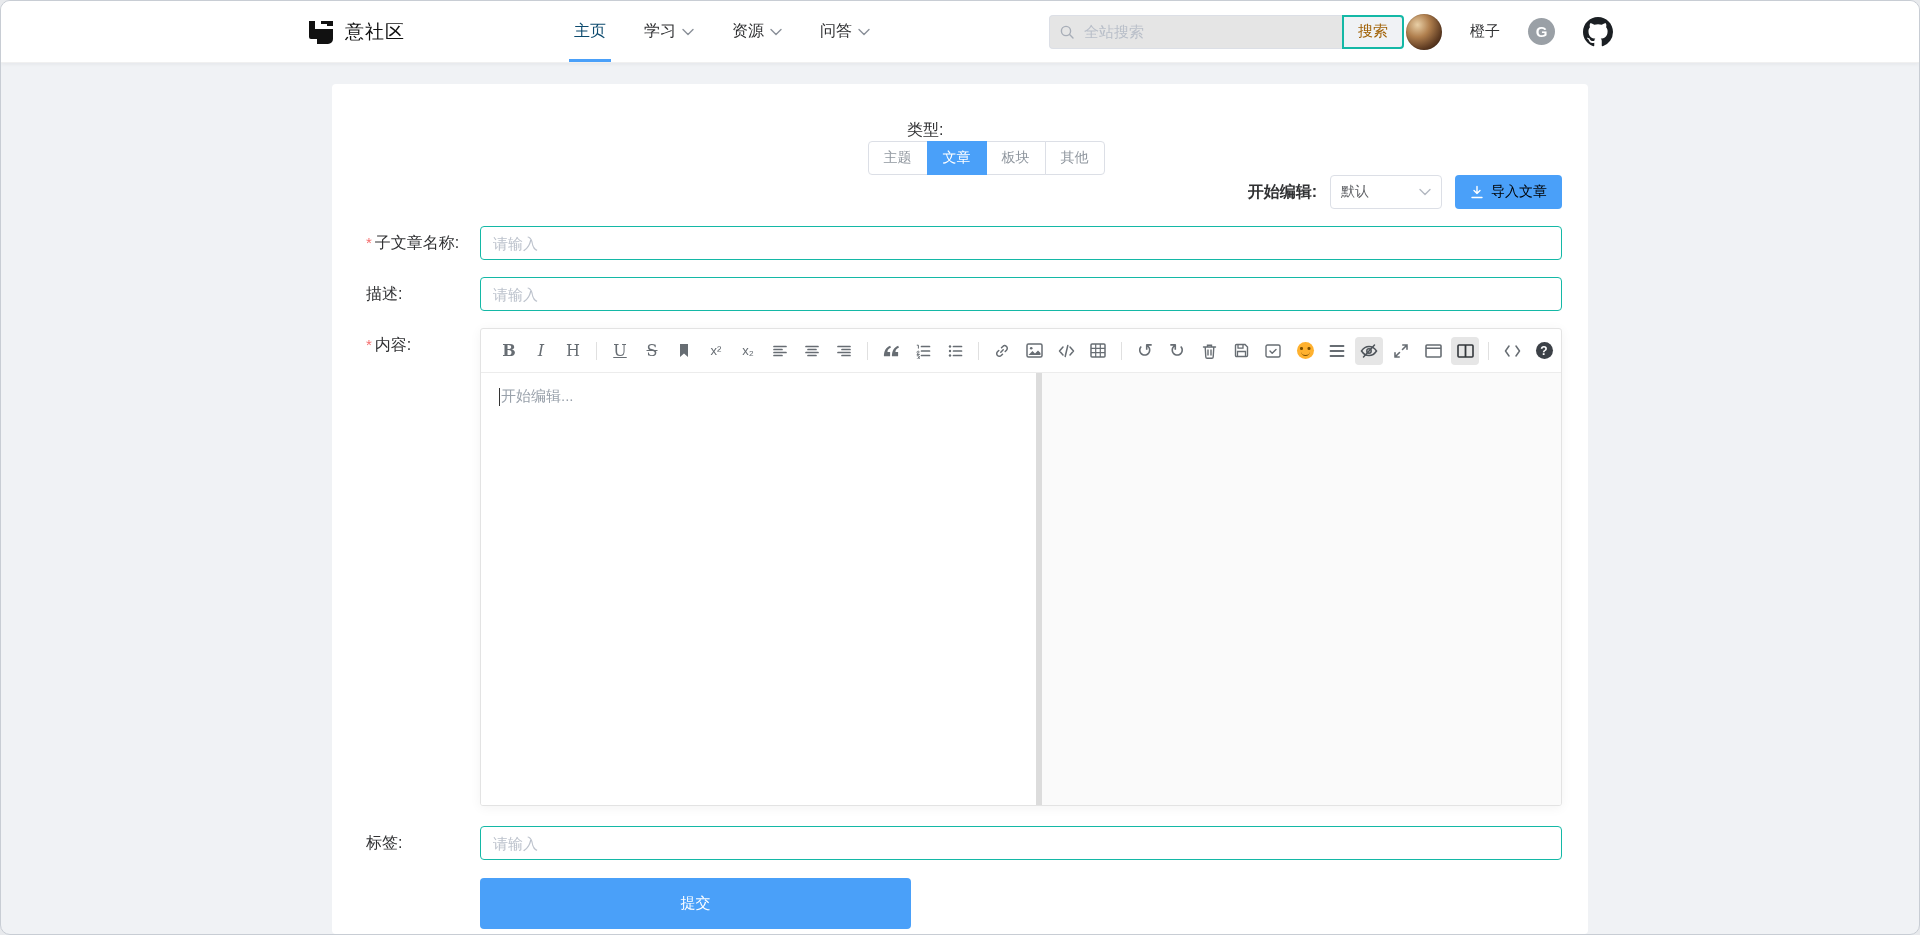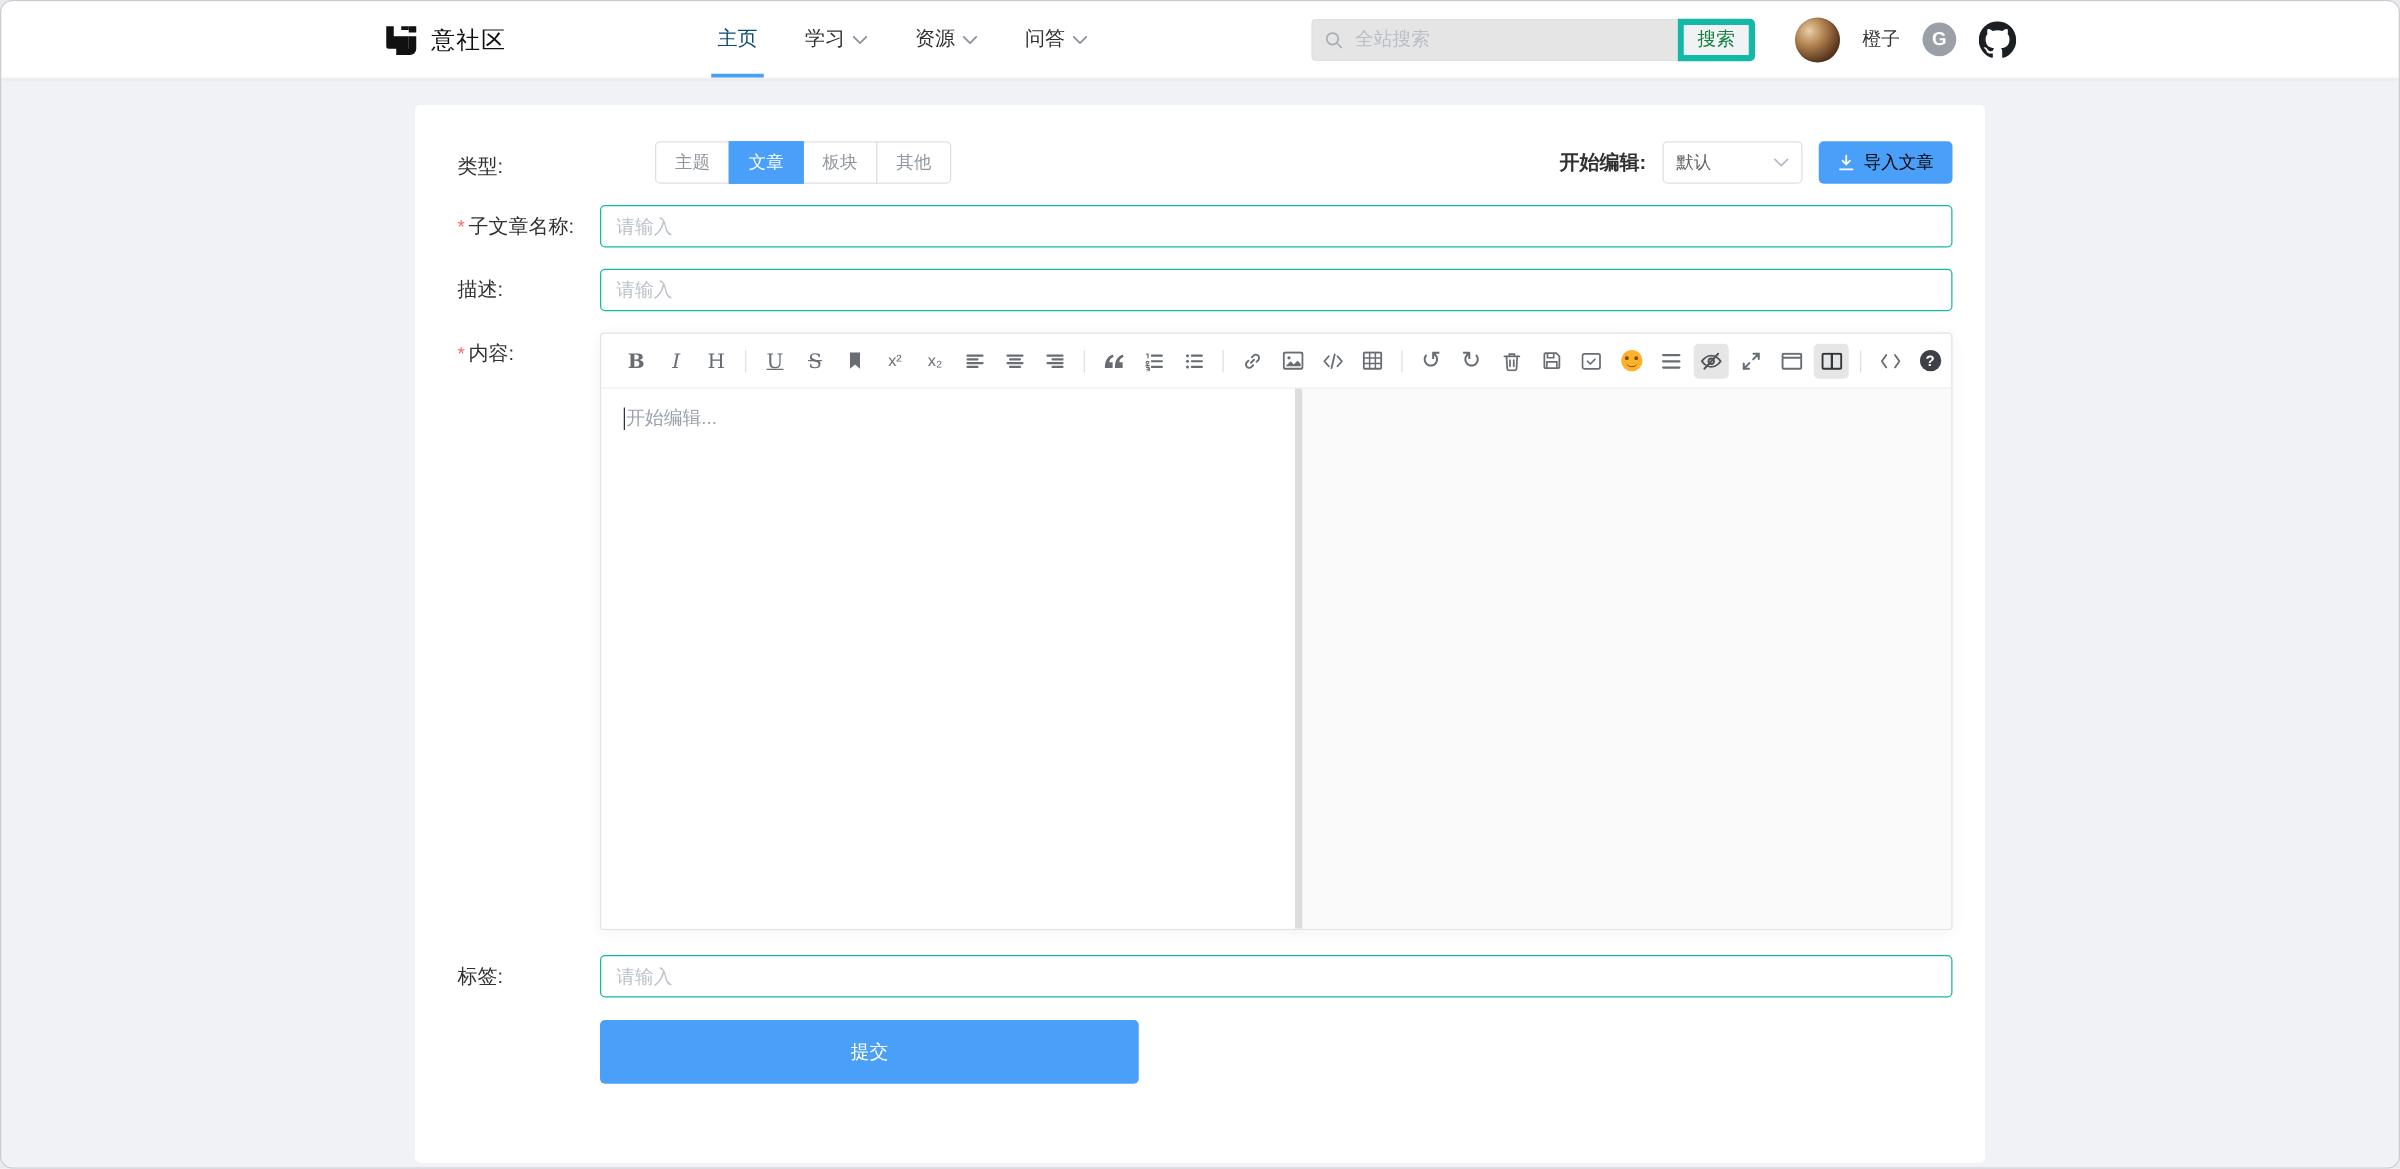--- a/index.html
+++ b/index.html
@@ -43,25 +43,25 @@
   .search-box { position:relative; }
   .search-box .s-icon { position:absolute; left:10px; top:9px; width:16px; height:16px; }
   .search-input {
     width:293px; height:34px; border:1px solid #dcdfe6; border-right:none;
     border-radius:4px 0 0 4px; padding:0 10px 0 34px; font-size:15px;
     color:#303133; outline:none; background:#e5e5e5;
     font-family:"Liberation Sans",sans-serif;
   }
   .search-input::placeholder { color:#b9bfc9; }
   .search-btn {
-    width:62px; height:34px; background:#f0f2f5; border:5px solid #14b8a6;
-    border-radius:0 4px 4px 0; font-size:15px; color:#15803d; cursor:pointer;
+    width:62px; height:34px; background:#f0f2f5; border:2px solid #14b8a6;
+    border-radius:0 4px 4px 0; font-size:15px; color:#a16207; cursor:pointer;
     font-family:"Liberation Sans",sans-serif;
   }
-  .user-area { margin-left:auto; display:flex; align-items:center; gap:18px; }
+  .user-area { margin-left:auto; display:flex; align-items:center; gap:28px; }
   .avatar {
     width:36px; height:36px; border-radius:50%; cursor:pointer;
     background:radial-gradient(circle at 32% 30%, #e8cfa6 0%, #b07f4e 35%, #5d3a21 70%, #2c1a0e 100%);
     box-shadow:inset 0 0 0 1px rgba(0,0,0,.08);
   }
   .user-name { font-size:15px; color:#303133; }
   .gitee-circle {
     width:27px; height:27px; border-radius:50%; background:#9aa0a6;
     color:#fff; font-weight:bold; font-size:15px;
     display:flex; align-items:center; justify-content:center; cursor:pointer;
@@ -226,21 +226,21 @@
         <div class="gitee-circle">G</div>
         <svg class="github-mark" viewBox="0 0 24 24">
           <path fill="#1b1f23" d="M12 0C5.37 0 0 5.37 0 12c0 5.31 3.435 9.795 8.205 11.385.6.105.825-.255.825-.57 0-.285-.015-1.23-.015-2.235-3.015.555-3.795-.735-4.035-1.41-.135-.345-.72-1.41-1.23-1.695-.42-.225-1.02-.78-.015-.795.945-.015 1.62.87 1.845 1.23 1.08 1.815 2.805 1.305 3.495.99.105-.78.42-1.305.765-1.605-2.67-.3-5.46-1.335-5.46-5.925 0-1.305.465-2.385 1.23-3.225-.12-.3-.54-1.53.12-3.18 0 0 1.005-.315 3.3 1.23.96-.27 1.98-.405 3-.405s2.04.135 3 .405c2.295-1.56 3.3-1.23 3.3-1.23.66 1.65.24 2.88.12 3.18.765.84 1.23 1.905 1.23 3.225 0 4.605-2.805 5.625-5.475 5.925.435.375.81 1.095.81 2.22 0 1.605-.015 2.895-.015 3.3 0 .315.225.69.825.57A12.02 12.02 0 0 0 24 12c0-6.63-5.37-12-12-12z"></path>
         </svg>
       </div>
     </div>
   </div>
 
   <div class="card">
 
-    <div class="frow" style="align-items:center;">
+    <div class="frow" style="align-items:center;flex-direction:column;">
       <div class="flabel">类型:</div>
       <div class="segment">
         <button class="seg-btn">主题</button>
         <button class="seg-btn active">文章</button>
         <button class="seg-btn">板块</button>
         <button class="seg-btn">其他</button>
       </div>
       <div class="row1-right">
         <span class="ulabel">开始编辑:</span>
         <div class="select">

